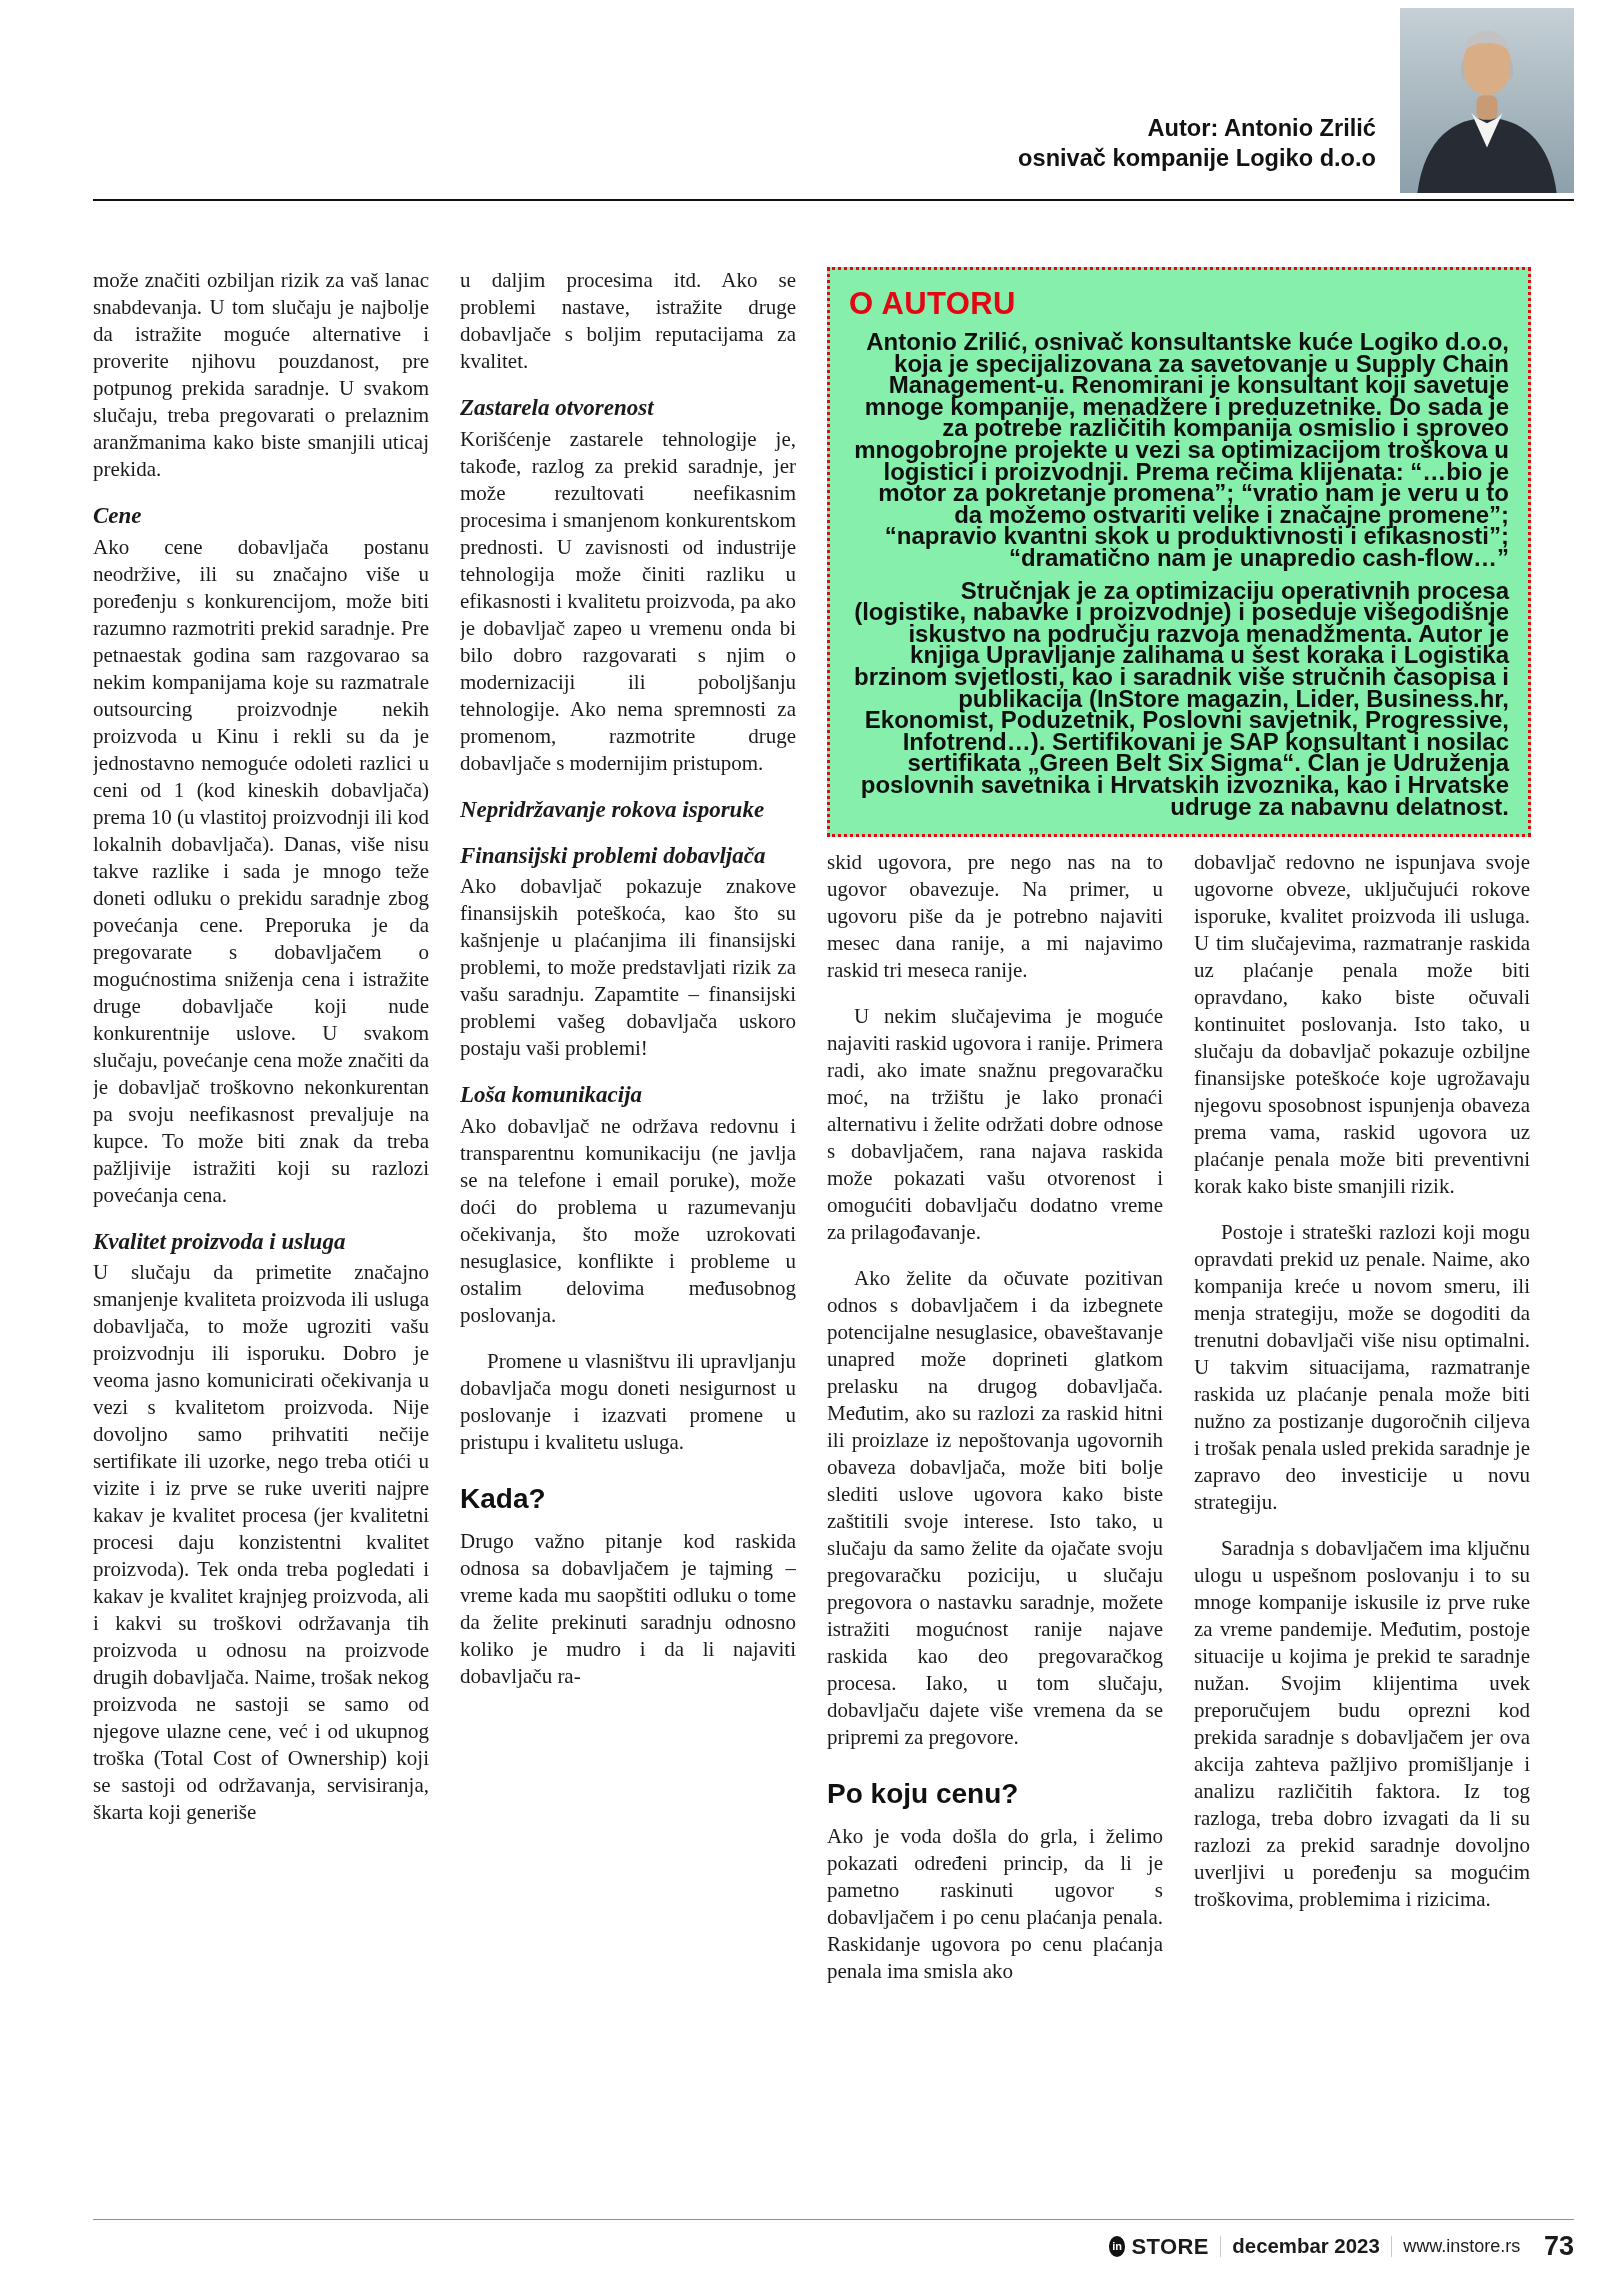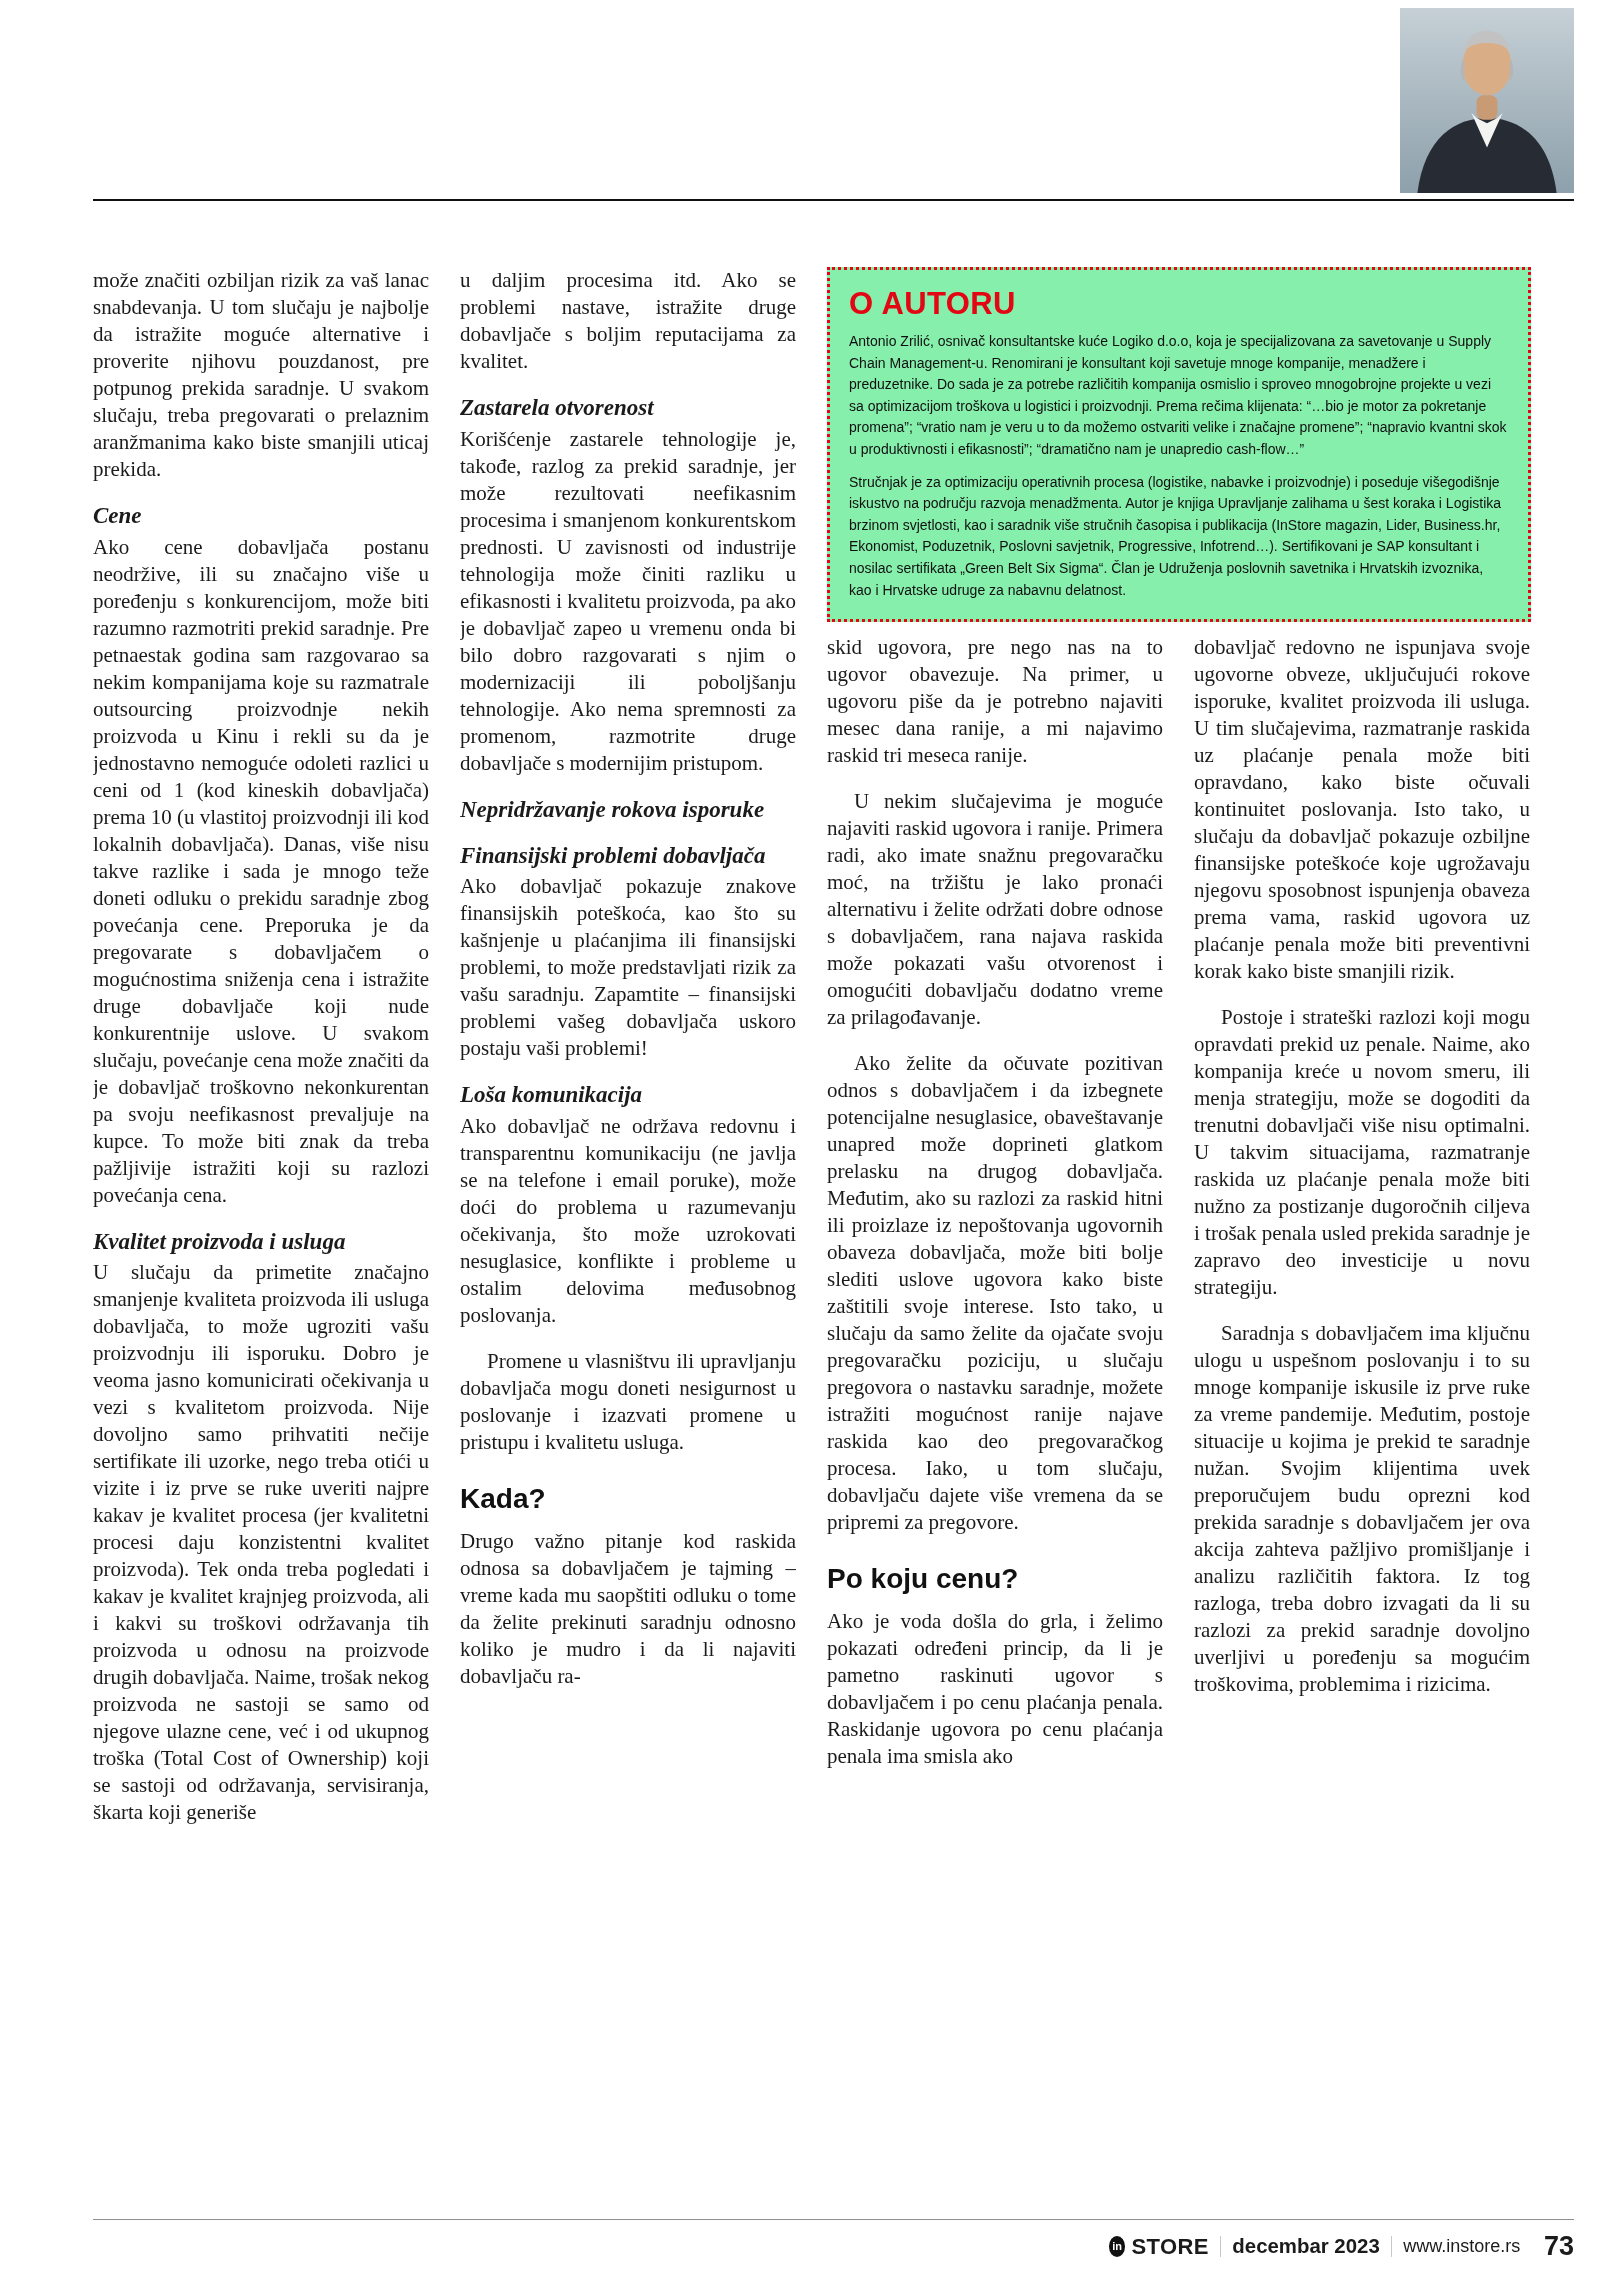--- a/index.html
+++ b/index.html
@@ -49,22 +49,22 @@
   .about-box {
     border:3.1px dotted #e30613; background:#86efac;
     padding:15.7px 19px 17.3px 19px;
     font-family:"Liberation Sans", sans-serif;
   }
   .about-title {
     color:#e30613; font-size:31px; font-weight:bold; letter-spacing:0.4px;
     margin-bottom:9.4px;
   }
   .about-paragraph {
-    font-size:14px; line-height:21.6px; font-weight:normal; color:#101010;
-    text-align:left;
+    font-size:24px; line-height:21.6px; font-weight:bold; color:#101010;
+    text-align:right;
   }
   .about-paragraph + .about-paragraph { margin-top:11px; }
 
   
   .footer {
     position:absolute; left:93px; right:49px; bottom:33px;
     border-top:1.6px solid #8f8f8f; padding-top:11px;
     display:flex; justify-content:flex-end; align-items:center;
     font-family:"Liberation Sans", sans-serif; color:#1b1b1b;
   }
@@ -78,20 +78,24 @@
   .footer .date { font-weight:bold; font-size:20.4px; }
   .footer .url { font-size:18px; }
   .footer .page-number { font-weight:bold; font-size:27px; margin-left:23.6px; }
 </style>
 </head>
 <body>
 
 <div class="page">
 
   <div class="header">
+    <div class="author-credit">
+      <div>Autor: Antonio Zrilić</div>
+      <div>osnivač kompanije Logiko d.o.o</div>
+    </div>
     <div class="author-photo">
       <svg viewBox="0 0 100 106" preserveAspectRatio="none">
         <defs>
           <linearGradient id="phbg" x1="0" y1="0" x2="0" y2="1">
             <stop offset="0" stop-color="#c6d0d6"></stop>
             <stop offset="1" stop-color="#8da0ab"></stop>
           </linearGradient>
         </defs>
         <rect width="100" height="106" fill="url(#phbg)"></rect>
         <path d="M10 106 C14 74 32 63 50 63 C68 63 86 74 90 106 Z" fill="#272c34"></path>

